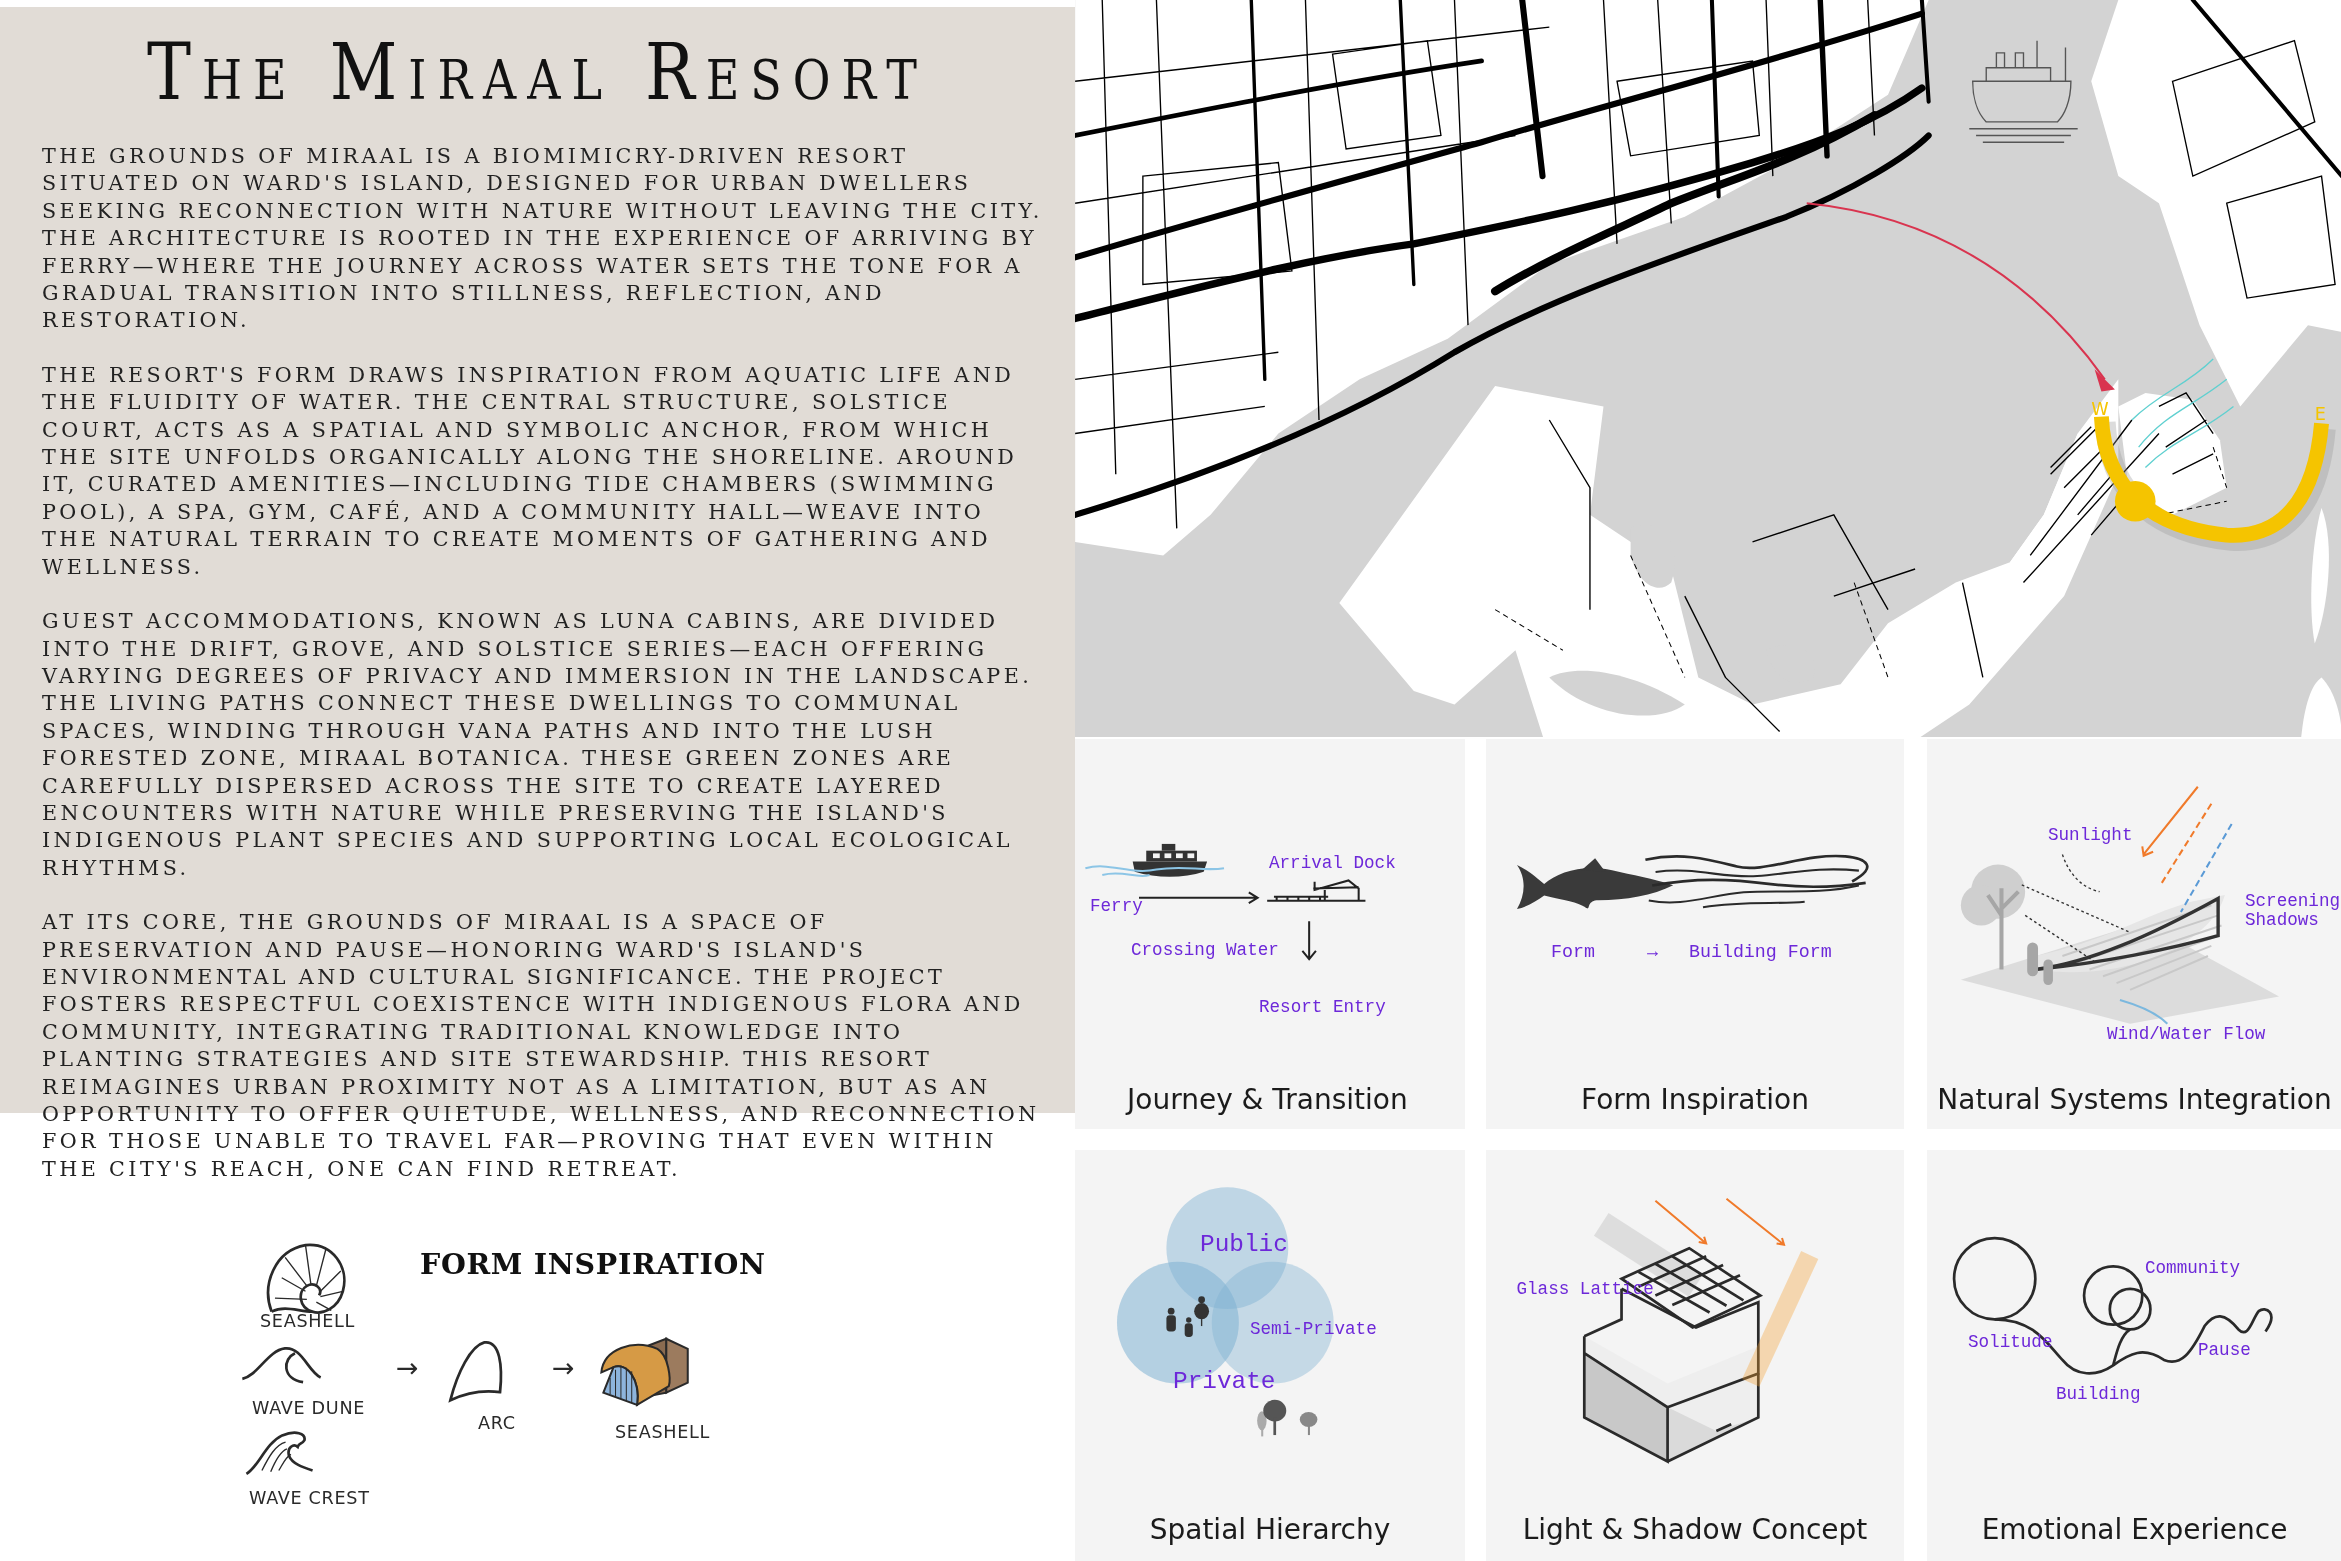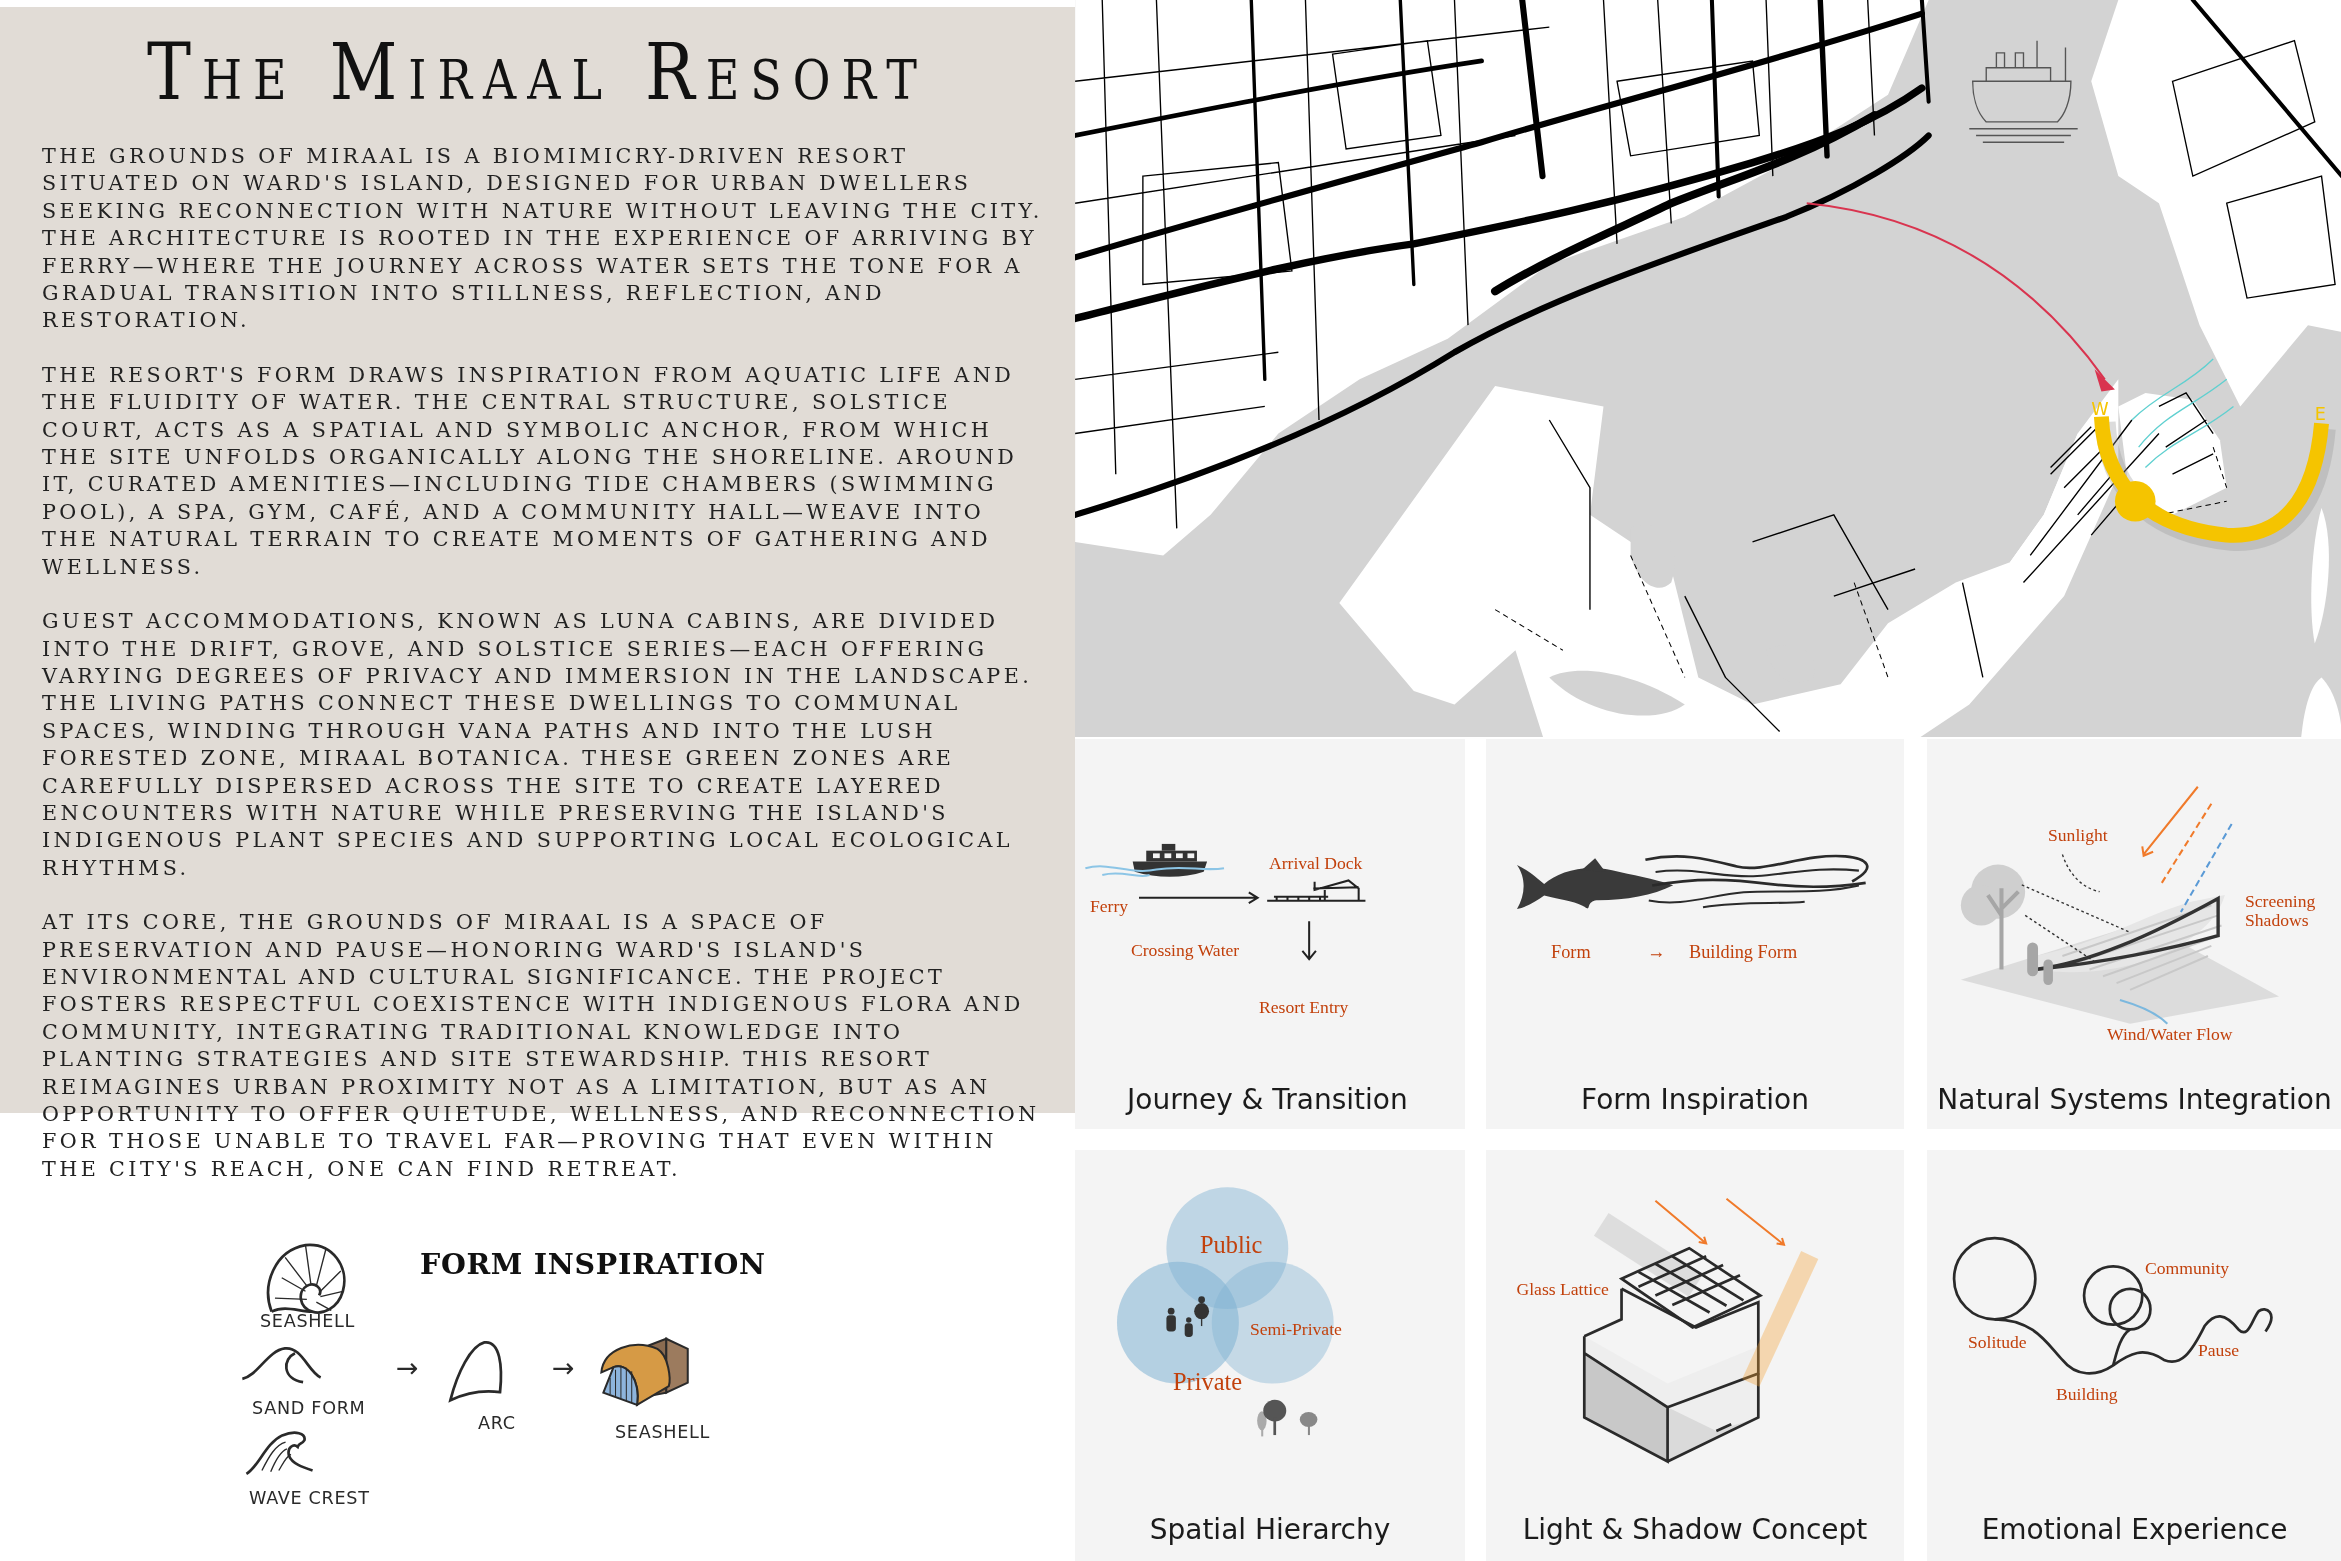--- a/index.html
+++ b/index.html
@@ -9,21 +9,21 @@
   .body-copy { position:absolute; left:42px; top:136px; width:1003px; font-family:"DejaVu Serif", serif; font-size:20.7px; line-height:27.4px; letter-spacing:3.4px; text-transform:uppercase; color:#222; font-variant:small-caps; }
   .body-copy p { margin:0 0 27px 0; transform-origin:left top; }
   .fi-heading { position:absolute; left:420px; top:1240px; font-family:"DejaVu Serif", serif; font-size:28.5px; font-weight:bold; color:#111; letter-spacing:0.7px; }
   .fi-label { position:absolute; font-family:"DejaVu Sans", sans-serif; font-size:17.6px; color:#2a2a2a; letter-spacing:0.7px; }
   .fi-icon { position:absolute; }
 
   .map { position:absolute; left:1075px; top:0; width:1267px; height:737px; background:#d3d3d3; overflow:hidden; }
   .tiles { position:absolute; left:1075px; top:739px; width:1267px; height:823px; background:#ffffff; }
   .tile { position:absolute; background:#f4f4f4; }
   .tile-title { position:absolute; left:0; right:0; text-align:center; font-family:"DejaVu Sans", sans-serif; font-size:28px; color:#1b1b1b; }
-  .lbl { position:absolute; font-family:Liberation Serif, serif; font-size:17.6px; color:#c2410c; white-space:nowrap; }
+  .lbl { position:absolute; font-family:Liberation Mono, monospace; font-size:17.6px; color:#6d28d9; white-space:nowrap; }
   svg { position:absolute; overflow:visible; }
 </style>
 </head>
 <body>
 
 <div class="left">
   <div class="title">The Miraal Resort</div>
 
   <div class="body-copy">
     <p>The Grounds of Miraal is a biomimicry-driven resort situated on Ward's Island, designed for urban dwellers seeking reconnection with nature without leaving the city. The architecture is rooted in the experience of arriving by ferry—where the journey across water sets the tone for a gradual transition into stillness, reflection, and restoration.</p>
@@ -39,21 +39,21 @@
       <path d="M20 110 C5 70 25 20 70 12 C110 8 135 45 125 80 C118 105 95 115 80 110 C60 104 58 80 72 72 C84 66 96 76 90 86" fill="none" stroke="#2a2a2a" stroke-width="4"></path>
       <path d="M20 110 C40 100 60 110 80 110" fill="none" stroke="#2a2a2a" stroke-width="4"></path>
       <path d="M40 30 L72 72 M70 12 L78 70 M100 18 L86 72 M122 50 L92 80 M125 80 L92 88 M108 108 L86 96 M35 60 L70 80 M25 90 L72 92" stroke="#2a2a2a" stroke-width="2" fill="none"></path>
     </svg>
     <div class="fi-label" style="left:260px;top:1304px;">SEASHELL</div>
 
     <svg class="fi-icon" style="left:241px;top:1338px;" width="81" height="44" viewBox="0 0 120 65">
       <path d="M2 50 C25 45 40 8 65 5 C90 2 100 40 118 48" fill="none" stroke="#2a2a2a" stroke-width="4"></path>
       <path d="M80 12 C62 20 60 50 92 55" fill="none" stroke="#2a2a2a" stroke-width="4"></path>
     </svg>
-    <div class="fi-label" style="left:252px;top:1391px;">SAND FORM</div>
+    <div class="fi-label" style="left:252px;top:1391px;">WAVE DUNE</div>
 
     <svg class="fi-icon" style="left:245px;top:1423px;" width="71" height="54" viewBox="0 0 105 80">
       <path d="M2 65 C20 55 30 20 55 8 C75 0 90 5 88 15 C84 22 80 18 78 25 C72 20 62 25 65 38 C70 50 85 55 100 60" fill="none" stroke="#2a2a2a" stroke-width="4"></path>
       <path d="M25 60 C35 40 45 22 60 18 M38 62 C45 45 52 32 62 28 M50 60 C56 50 60 40 68 36" fill="none" stroke="#2a2a2a" stroke-width="2"></path>
     </svg>
     <div class="fi-label" style="left:249px;top:1481px;">WAVE CREST</div>
 
     <div class="fi-label" style="left:396px;top:1345px;font-size:27px;">→</div>
 
     <svg class="fi-icon" style="left:447px;top:1332px;" width="68" height="68" viewBox="0 0 100 100">

